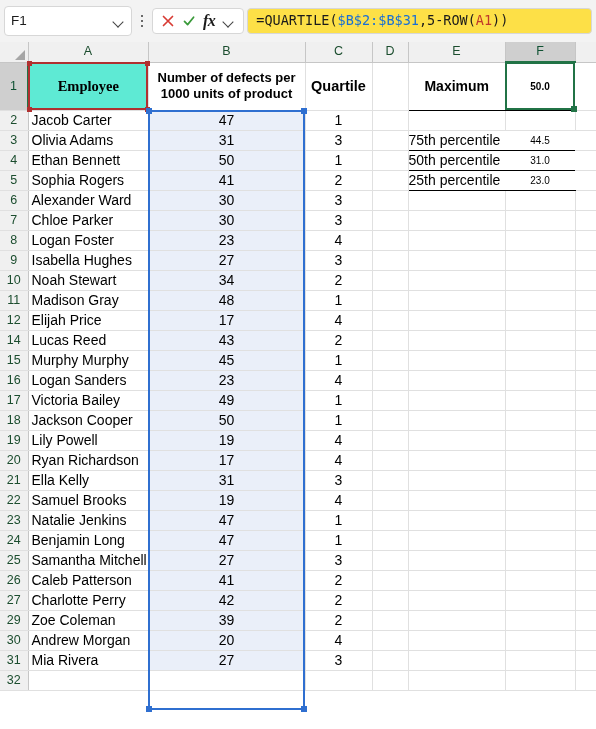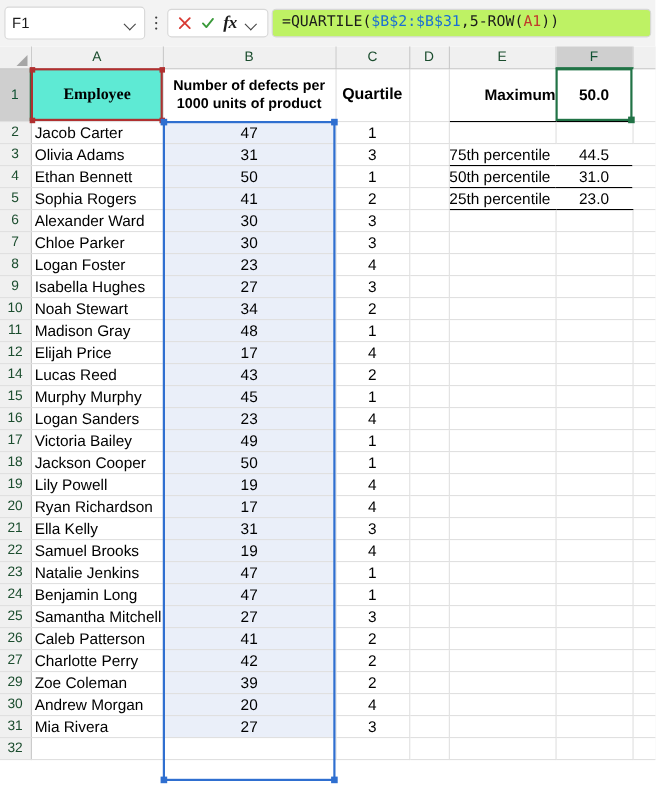--- a/index.html
+++ b/index.html
@@ -75,21 +75,21 @@
     font-weight: bold;
     font-size: 16px;
     color: #1b1b1b;
     line-height: 1;
     letter-spacing: -0.5px;
   }
 
   #formula-input {
     flex: 1;
     height: 26px;
-    background: #bef264;
+    background: #fde047;
     border: 1px solid #d7d7d7;
     border-radius: 4px;
     display: flex; align-items: center;
     padding: 0 8px;
     overflow: hidden;
     white-space: nowrap;
   }
   .fml {
     font-family: "DejaVu Sans Mono", monospace;
     font-size: 13.5px;
@@ -196,22 +196,22 @@
 
   
   td.bfill { background: #eaeff9; }
 
   
   td.efbox {
     border-bottom: 1px solid #000000;
     border-right: none;
   }
   td.ef-e { text-align: left; padding-left: 3px; font-size: 14px; }
-  td.ef-f { text-align: center; font-size: 14px; }
-  tr.r1 td.ef-e { font-weight: bold; text-align: right; }
+  td.ef-f { text-align: center; font-size: 10px; }
+  tr.r1 td.ef-e { font-weight: bold; text-align: center; }
   tr.r1 td.ef-f { font-weight: bold; text-align: center; }
 
   
   .ovl { position: absolute; pointer-events: none; }
 
   
   #ref-a1 {
     border: 2px solid #b03030;
   }
   #ref-a1 .h { position: absolute; width: 5px; height: 5px; background: #b03030; }

